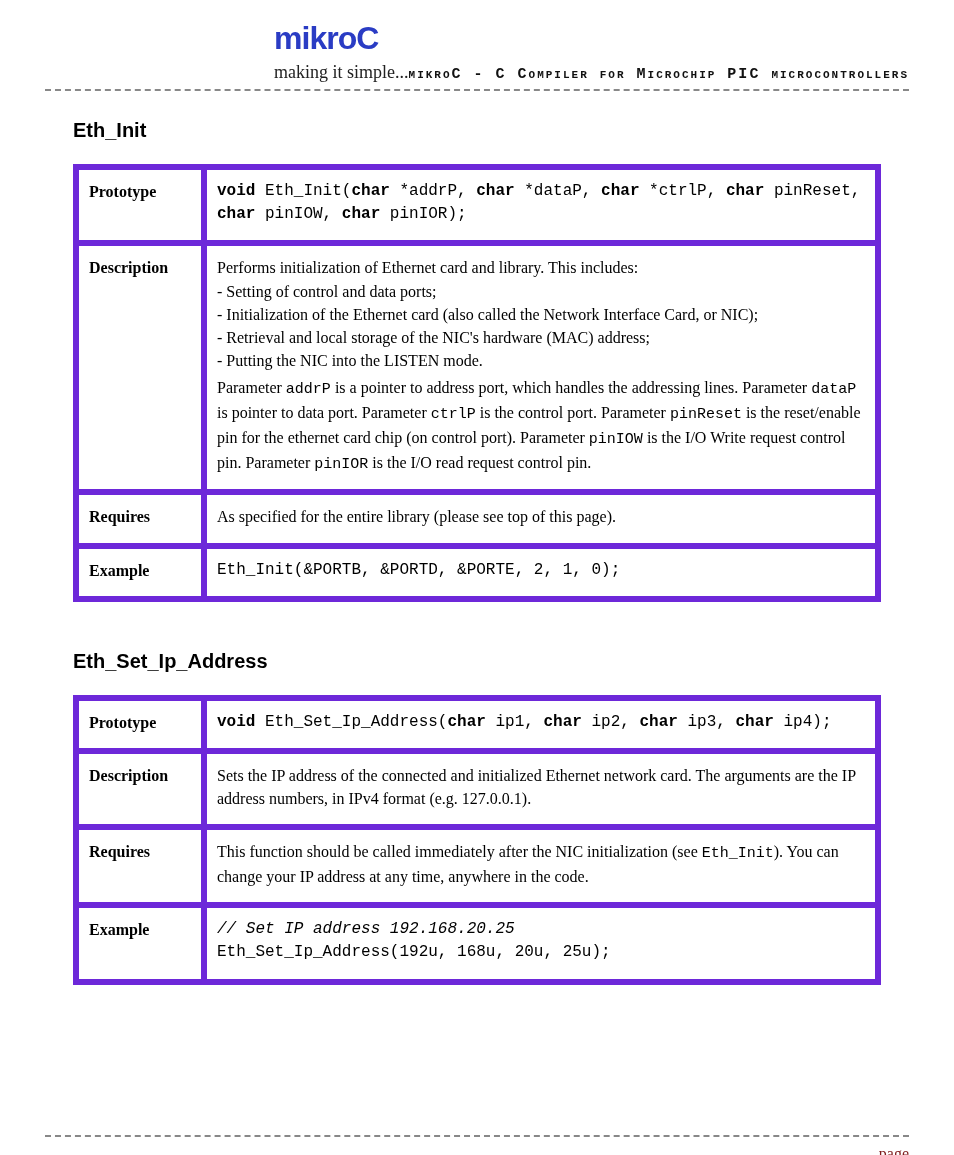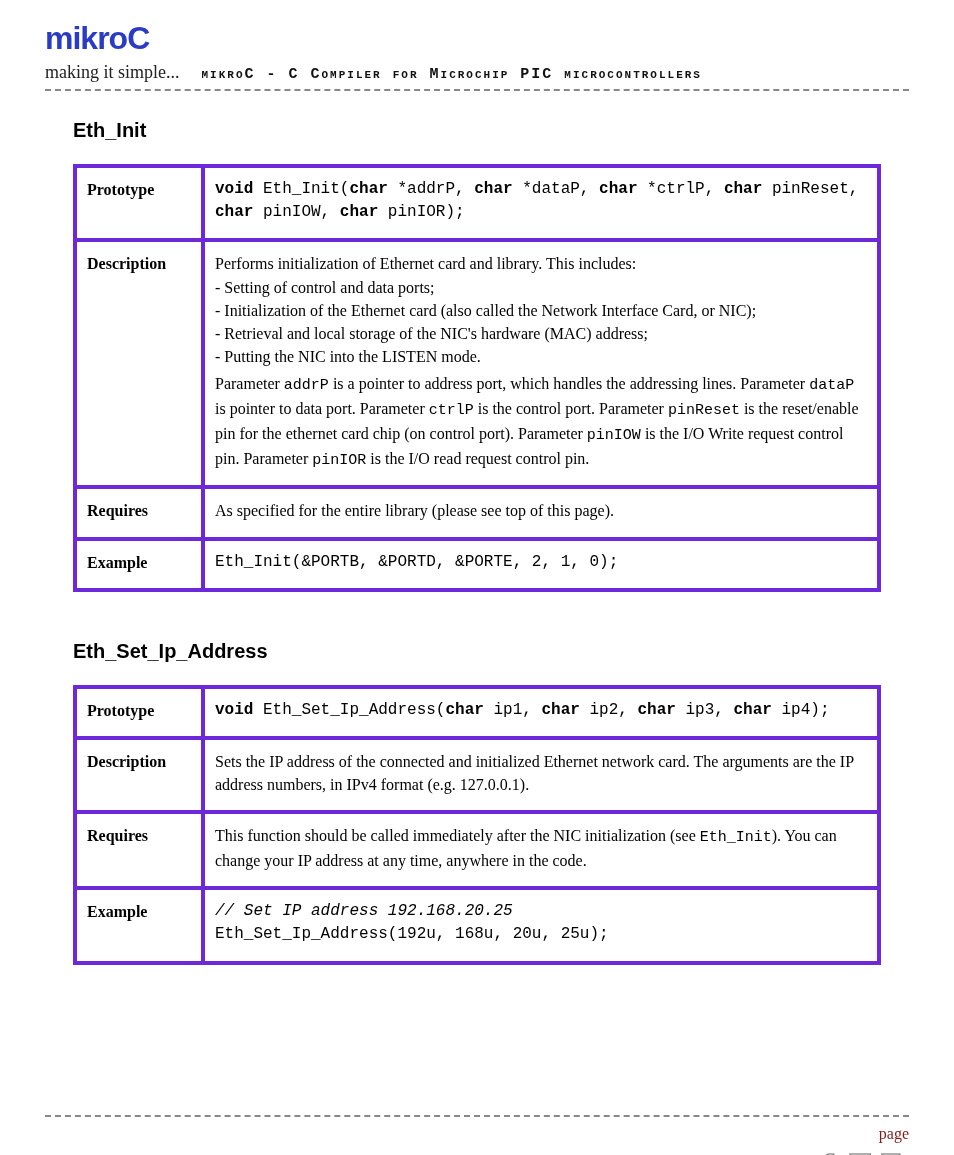--- a/index.html
+++ b/index.html
@@ -11,22 +11,21 @@
     width: 954px;
     color: #000;
   }
   .page {
     padding: 22px 45px 40px 45px;
     width: 954px;
   }
   .header-row {
     display: flex;
     align-items: flex-end;
-    justify-content: flex-start;
-    gap: 22px;
+    justify-content: flex-end;
   }
   .logo-block { }
   .logo {
     font-family: Arial, Helvetica, sans-serif;
     font-weight: 900;
     font-size: 32px;
     color: #2a3cc4;
     letter-spacing: -1px;
     line-height: 1;
   }
@@ -59,21 +58,21 @@
     font-weight: bold;
     font-size: 20px;
     margin-bottom: 22px;
   }
   table.fn {
     border-collapse: collapse;
     width: 100%;
     margin-bottom: 48px;
   }
   table.fn td {
-    border: 4px solid #6d28d9;
+    border: 6px solid #6d28d9;
     vertical-align: top;
     padding: 10px 10px 14px 10px;
     font-size: 16px;
     line-height: 1.45;
   }
   table.fn td.label {
     width: 128px;
     font-family: "Times New Roman", Times, serif;
     font-weight: bold;
   }

